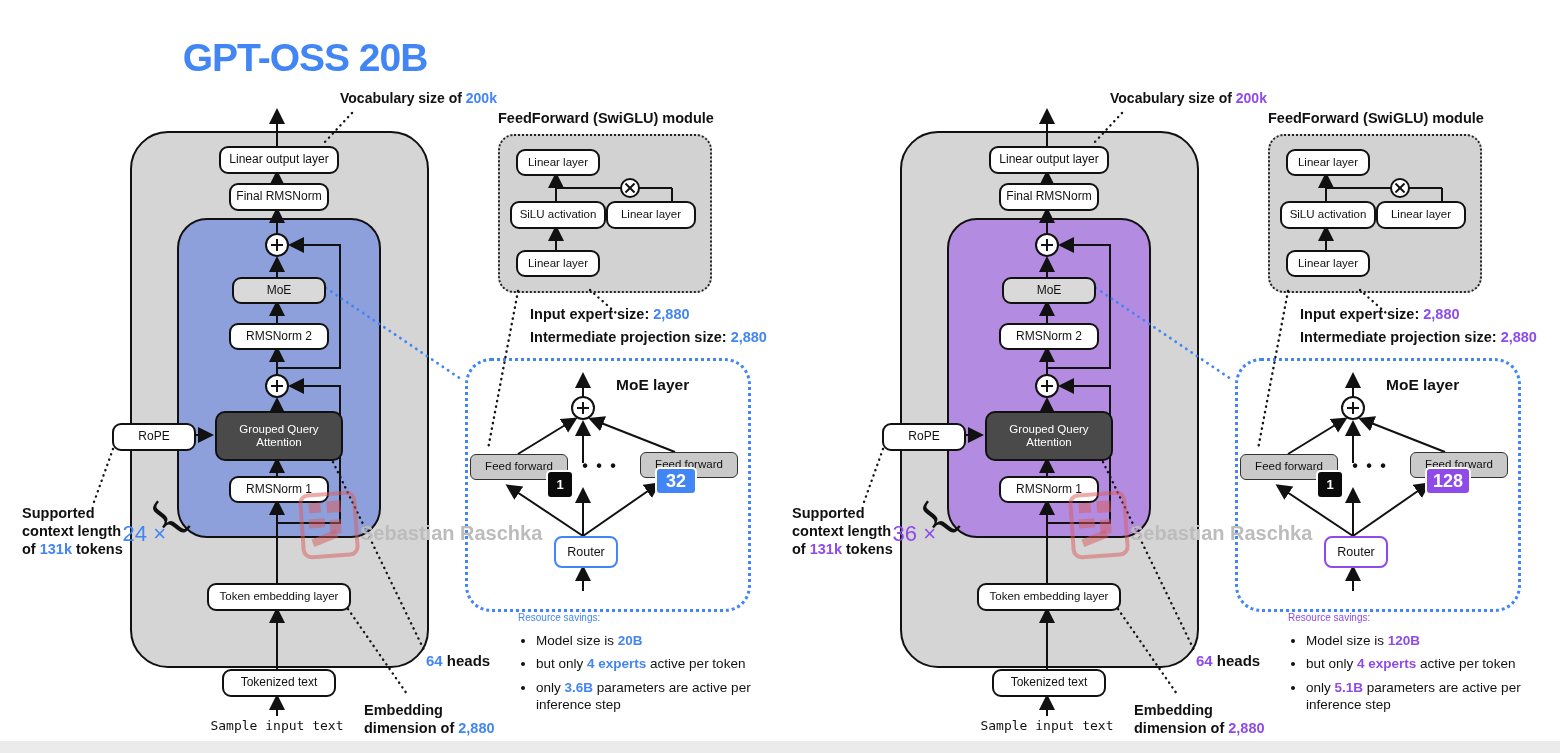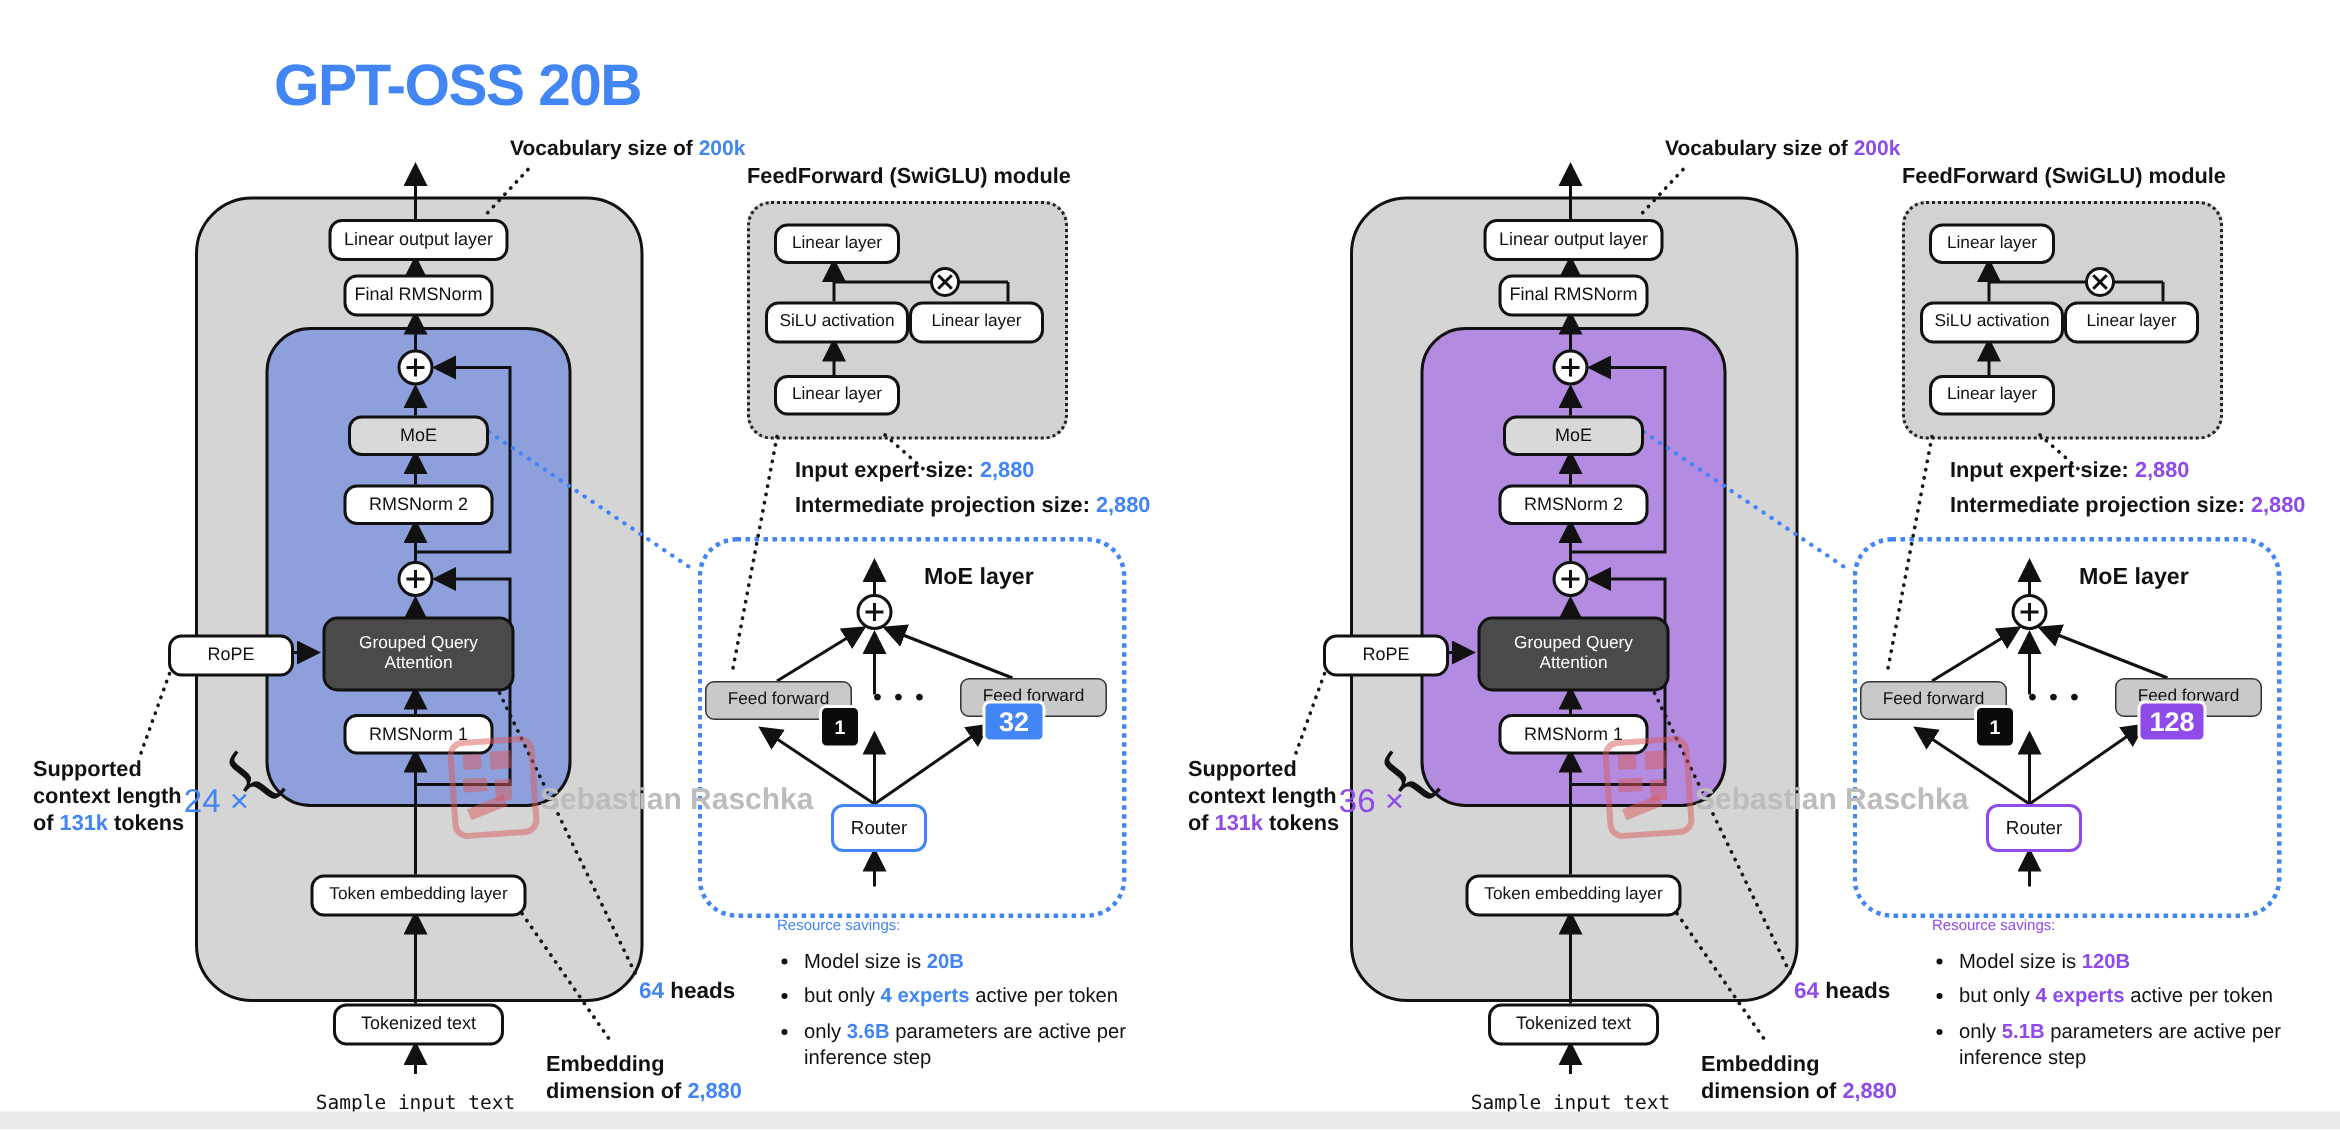--- a/index.html
+++ b/index.html
@@ -45,21 +45,21 @@
   .router{left:554px;top:520px;width:60px;height:28px;background:#fff;border:2.2px solid var(--accent);
           border-radius:8px;display:flex;align-items:center;justify-content:center;font-size:12.5px;z-index:3;}
   .res-head{left:518px;top:596px;color:var(--accent);font-weight:400;font-size:10px;z-index:3;}
   .res-list{left:518px;top:616px;width:222px;margin:0;padding:0 0 0 18px;font-size:13.5px;
             line-height:1.28;z-index:3;}
   .res-list li{margin-bottom:6px;}
   .repeat{left:118px;top:505px;width:48px;text-align:right;font-size:22px;font-weight:400;
           color:var(--accent);z-index:3;}
   .brace{left:152px;top:476px;font-size:46px;font-family:"DejaVu Serif",serif;color:#111;
          transform:rotate(-52deg);z-index:2;}
-  .mono{font-family:"DejaVu Sans Mono",monospace;font-size:13px;font-weight:400;margin-top:10px;}
+  .mono{font-family:"DejaVu Sans Mono",monospace;font-size:13px;font-weight:400;}
   .wm-text{left:360px;top:506px;font-size:20px;font-weight:700;color:#bcbcbc;white-space:nowrap;z-index:5;}
   .seal{left:300px;top:476px;width:50px;height:58px;border:4px solid rgba(217,90,90,.5);
         border-radius:10px;transform:rotate(-4deg);z-index:5;}
   .seal i{position:absolute;background:rgba(217,90,90,.5);}
   .seal .s1{left:6px;top:6px;width:12px;height:10px;}
   .seal .s2{left:24px;top:5px;width:14px;height:12px;}
   .seal .s3{left:5px;top:22px;width:16px;height:9px;}
   .seal .s4{left:26px;top:24px;width:11px;height:14px;}
   .seal .s5{left:7px;top:38px;width:26px;height:8px;transform:rotate(-18deg);}
   #bottom-strip{position:absolute;left:0;bottom:0;width:1560px;height:12px;background:#ebebeb;z-index:6;}

